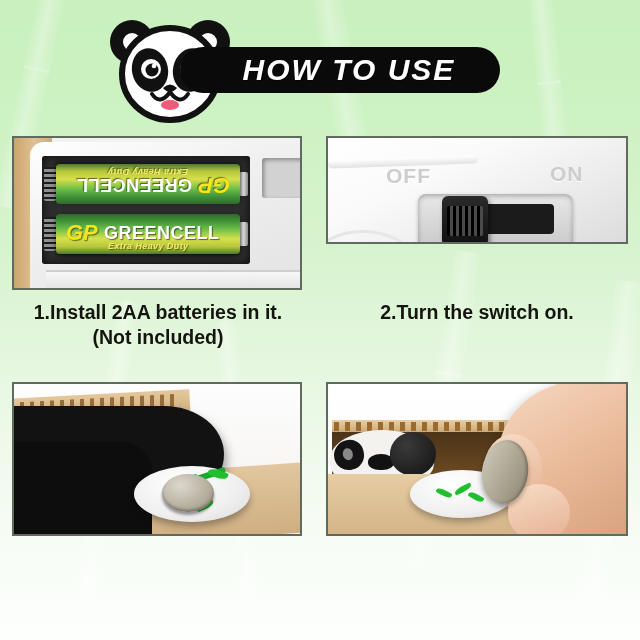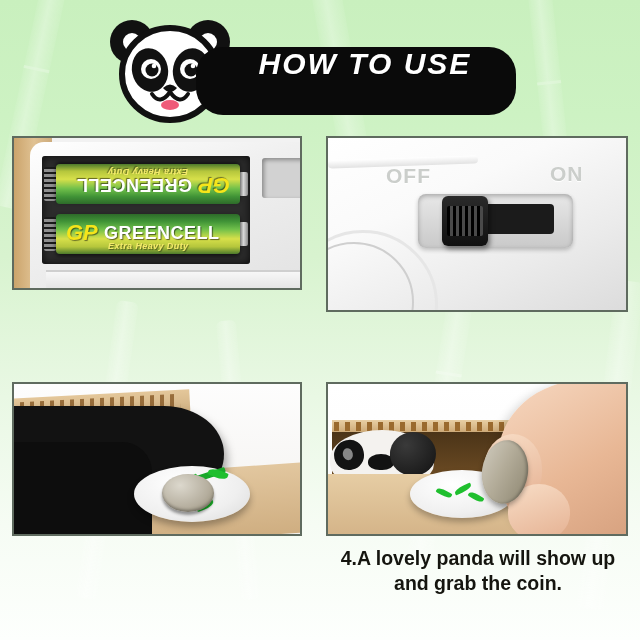--- a/index.html
+++ b/index.html
@@ -25,41 +25,41 @@
   }
   .stalk::after{
     content:""; position:absolute; left:0; right:0; top:38%;
     height:3px; background:rgba(255,255,255,.55);
   }
 
   
   .header { position:absolute; left:0; top:0; width:640px; height:128px; }
   .panda-logo { position:absolute; left:106px; top:12px; width:128px; height:112px; }
   .pill {
-    position:absolute; left:196px; top:47px;
-    width:320px; height:68px;
+    position:absolute; left:180px; top:47px;
+    width:320px; height:46px;
     background:#0a0a0a; border-radius:27px;
-    display:flex; align-items:flex-start; justify-content:center;
+    display:flex; align-items:center; justify-content:center;
   }
   .pill-text {
     color:#ffffff; font-size:30px; font-weight:bold; font-style:italic;
     letter-spacing:2px; white-space:nowrap;
     text-shadow:1px 1px 0 rgba(0,0,0,.6);
     padding-left:18px;
   }
 
   
   .panel {
     position:absolute;
     border:2px solid #5f6b5f;
     overflow:hidden;
     background:#f2f2f2;
   }
   #panel1 { left:12px;  top:136px; width:290px; height:154px; }
-  #panel2 { left:326px; top:136px; width:302px; height:176px; }
+  #panel2 { left:326px; top:136px; width:302px; height:108px; }
   #panel3 { left:12px;  top:382px; width:290px; height:154px; }
   #panel4 { left:326px; top:382px; width:302px; height:154px; }
 
   .cap {
     position:absolute;
     color:#15150f; font-weight:bold; font-size:19.5px;
     line-height:25px; text-align:center;
   }
   #cap1 { left:8px;   top:300px; width:300px; }
   #cap2 { left:326px; top:300px; width:302px; }
@@ -422,20 +422,23 @@
       <div class="leaf" style="left:58px; top:24px; width:16px; height:6px; transform:rotate(32deg);"></div>
     </div>
 
     <div class="p4-hand">
       <div class="p4-finger" style="left:-14px; top:54px; width:58px; height:70px;"></div>
       <div class="p4-finger" style="left:10px;  top:104px; width:62px; height:56px;"></div>
     </div>
     <div class="p4-coin"></div>
   </div>
 
+  <div class="cap" id="cap1">
+    <div>1.Install 2AA batteries in it.</div>
+    <div>(Not included)</div>
+  </div>
+  <div class="cap" id="cap2">
+    <div>2.Turn the switch on.</div>
+  </div>
   <div class="cap" id="cap3">
   </div>
-  <div class="cap" id="cap4">
-    <div>4.A lovely panda will show up</div>
-    <div>and grab the coin.</div>
-  </div>
 
 </div>
 
 </body></html>

